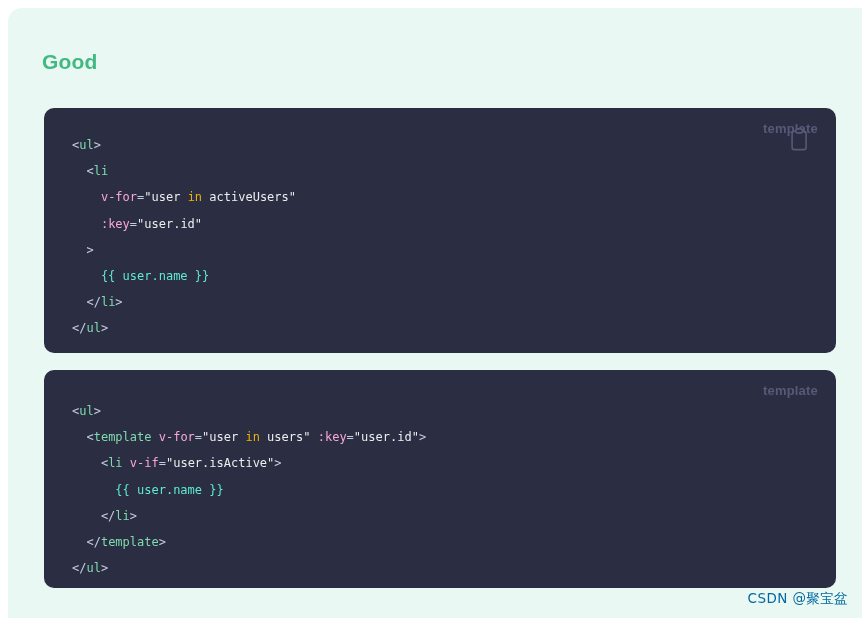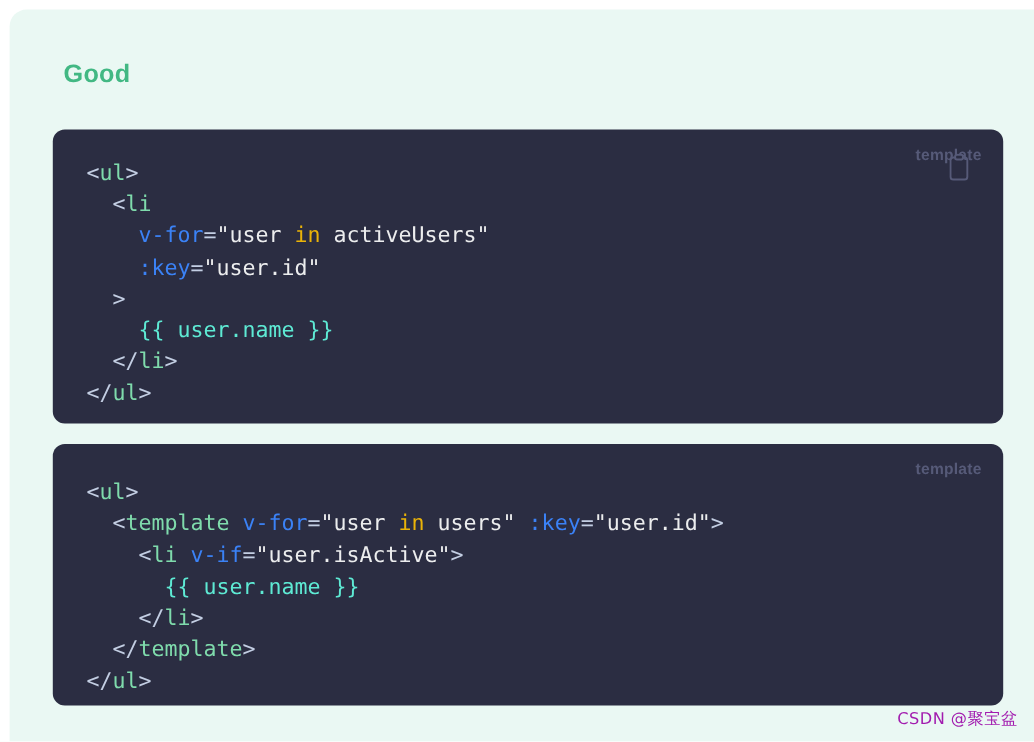--- a/index.html
+++ b/index.html
@@ -36,21 +36,20 @@
 
   .heading {
     position: absolute;
     left: 34px;
     top: 40px;
     font-size: 21px;
     font-weight: 700;
     color: #42b883;
     letter-spacing: 0.2px;
     line-height: 28px;
-    margin-left: 11px;
   }
 
   .code-block {
     position: absolute;
     left: 36px;
     width: 792px;
     background: #2b2d42;
     border-radius: 10px;
     box-sizing: border-box;
     overflow: hidden;
@@ -78,47 +77,47 @@
     height: 23px;
   }
   .copy-icon svg { display: block; }
 
   .code {
     position: absolute;
     left: 28px;
     top: 24px;
     right: 0;
     font-family: "DejaVu Sans Mono", "Liberation Mono", monospace;
-    font-size: 18px;
+    font-size: 12px;
     line-height: 26.2px;
     white-space: pre;
     color: #d6deeb;
     tab-size: 2;
   }
   #code-block-2 .code { top: 28px; }
 
   .line { white-space: pre; }
 
   
   .t-punct   { color: #c3cee3; }
   .t-tag     { color: #7fdbac; }
-  .t-attr    { color: #3b82f6; }
+  .t-attr    { color: #f9a8d4; }
   .t-eq      { color: #c3cee3; }
   .t-str     { color: #ecedee; }
   .t-kw      { color: #eab308; }
   .t-plain   { color: #d6deeb; }
   .t-mustache{ color: #5eead4; }
 
   .watermark {
     position: absolute;
     right: 22px;
     bottom: 10px;
     font-family: "DejaVu Sans", sans-serif;
     font-size: 13.5px;
-    color: #a21caf;
+    color: #0369a1;
     letter-spacing: 0.4px;
     white-space: nowrap;
     user-select: none;
   }
 </style>
 </head>
 <body>
 
 <div class="page">
   <div class="panel">

